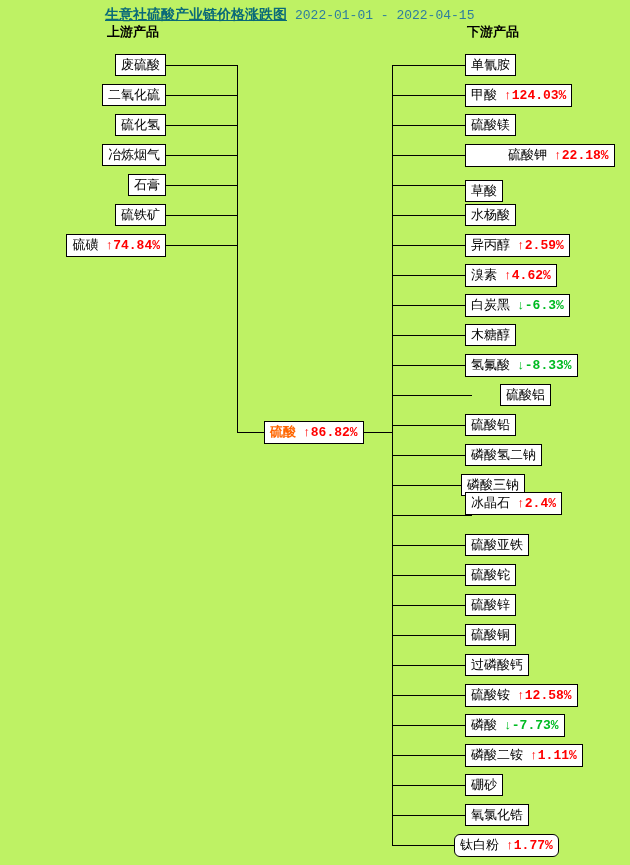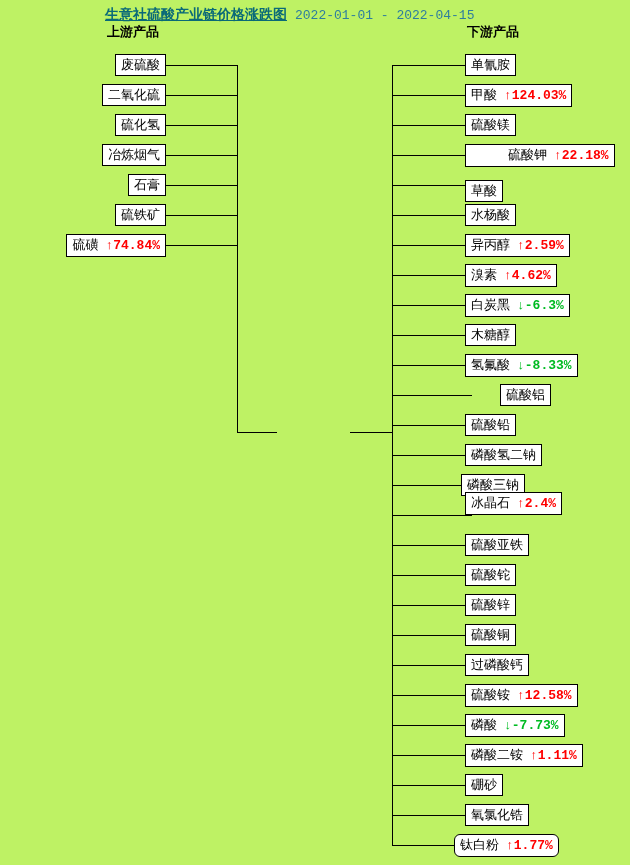--- a/index.html
+++ b/index.html
@@ -120,14 +120,17 @@
       <div class="node-box" style="top: 624px; left: 465px;"><span class="node-name">硫酸铜</span></div>
       <div class="node-box" style="top: 654px; left: 465px;"><span class="node-name">过磷酸钙</span></div>
       <div class="node-box" style="top: 684px; left: 465px;"><span class="node-name">硫酸铵</span><span class="node-change up">↑12.58%</span></div>
       <div class="node-box" style="top: 714px; left: 465px;"><span class="node-name">磷酸</span><span class="node-change down">↓-7.73%</span></div>
       <div class="node-box" style="top: 744px; left: 465px;"><span class="node-name">磷酸二铵</span><span class="node-change up">↑1.11%</span></div>
       <div class="node-box" style="top: 774px; left: 465px;"><span class="node-name">硼砂</span></div>
       <div class="node-box" style="top: 804px; left: 465px;"><span class="node-name">氧氯化锆</span></div>
       <div class="node-box" style="top: 834px; left: 454px; border-radius: 6px;"><span class="node-name">钛白粉</span><span class="node-change up">↑1.77%</span></div>
     </div>
 
+  <div class="node-box" id="center-box" style="left:264px; top:421px;">
+    <span class="node-name center-name">硫酸</span><span class="node-change up">↑86.82%</span>
+  </div>
 
 </div>
 
 </body></html>

